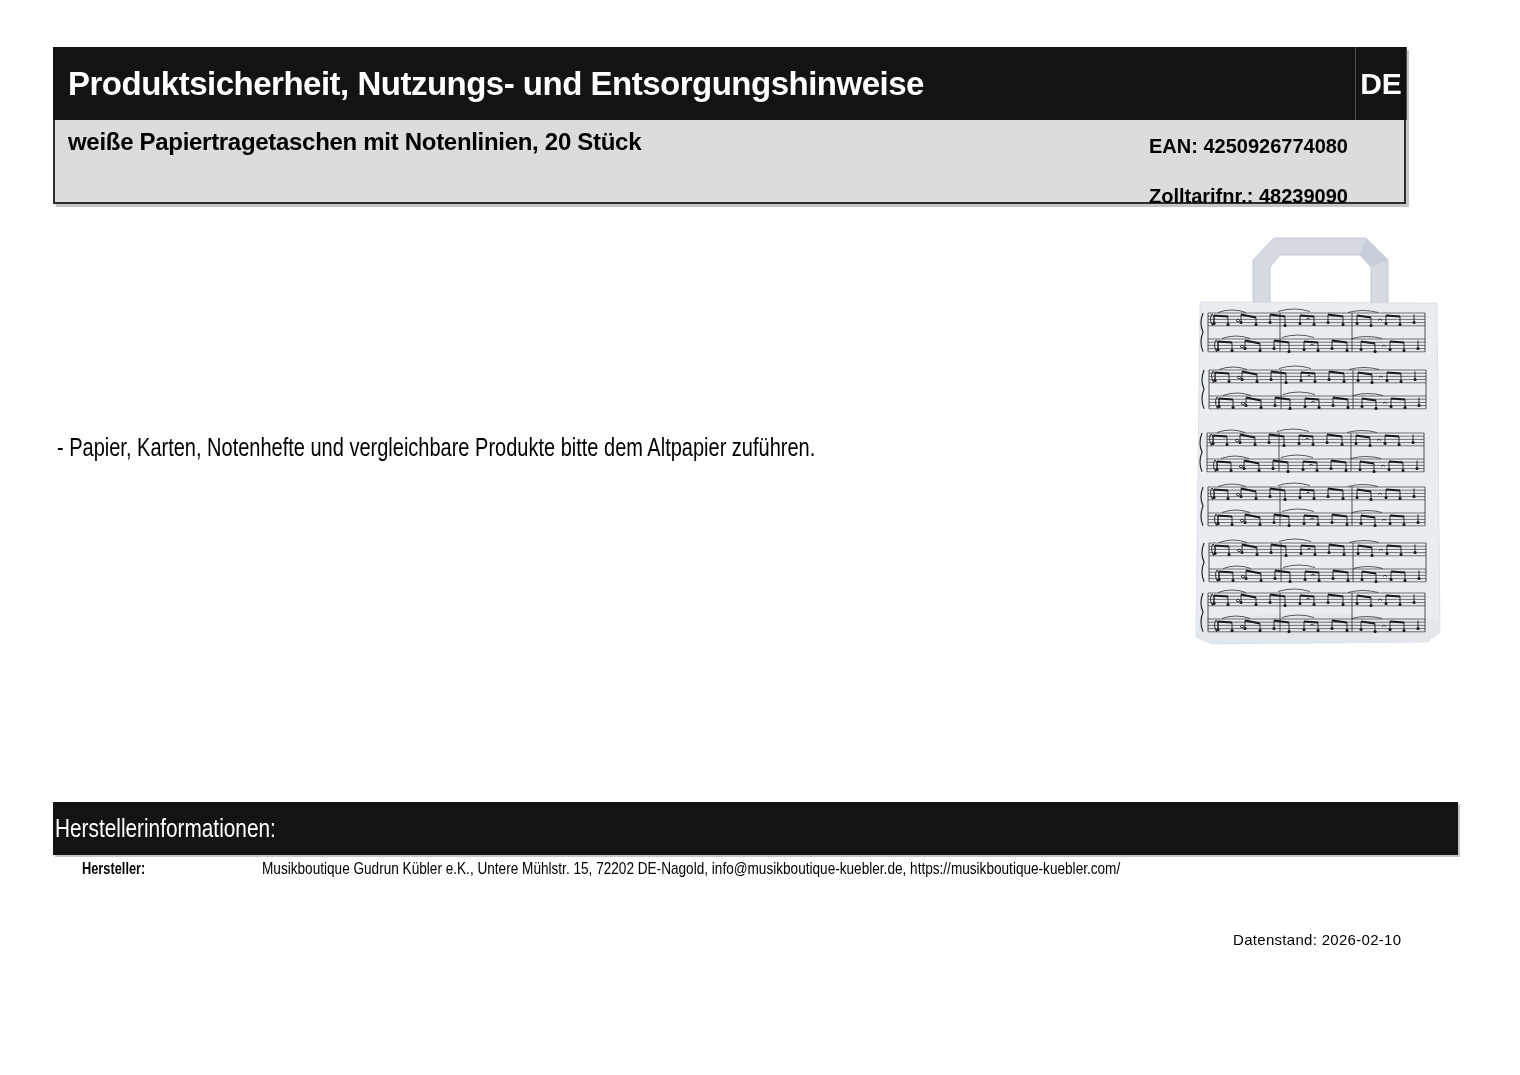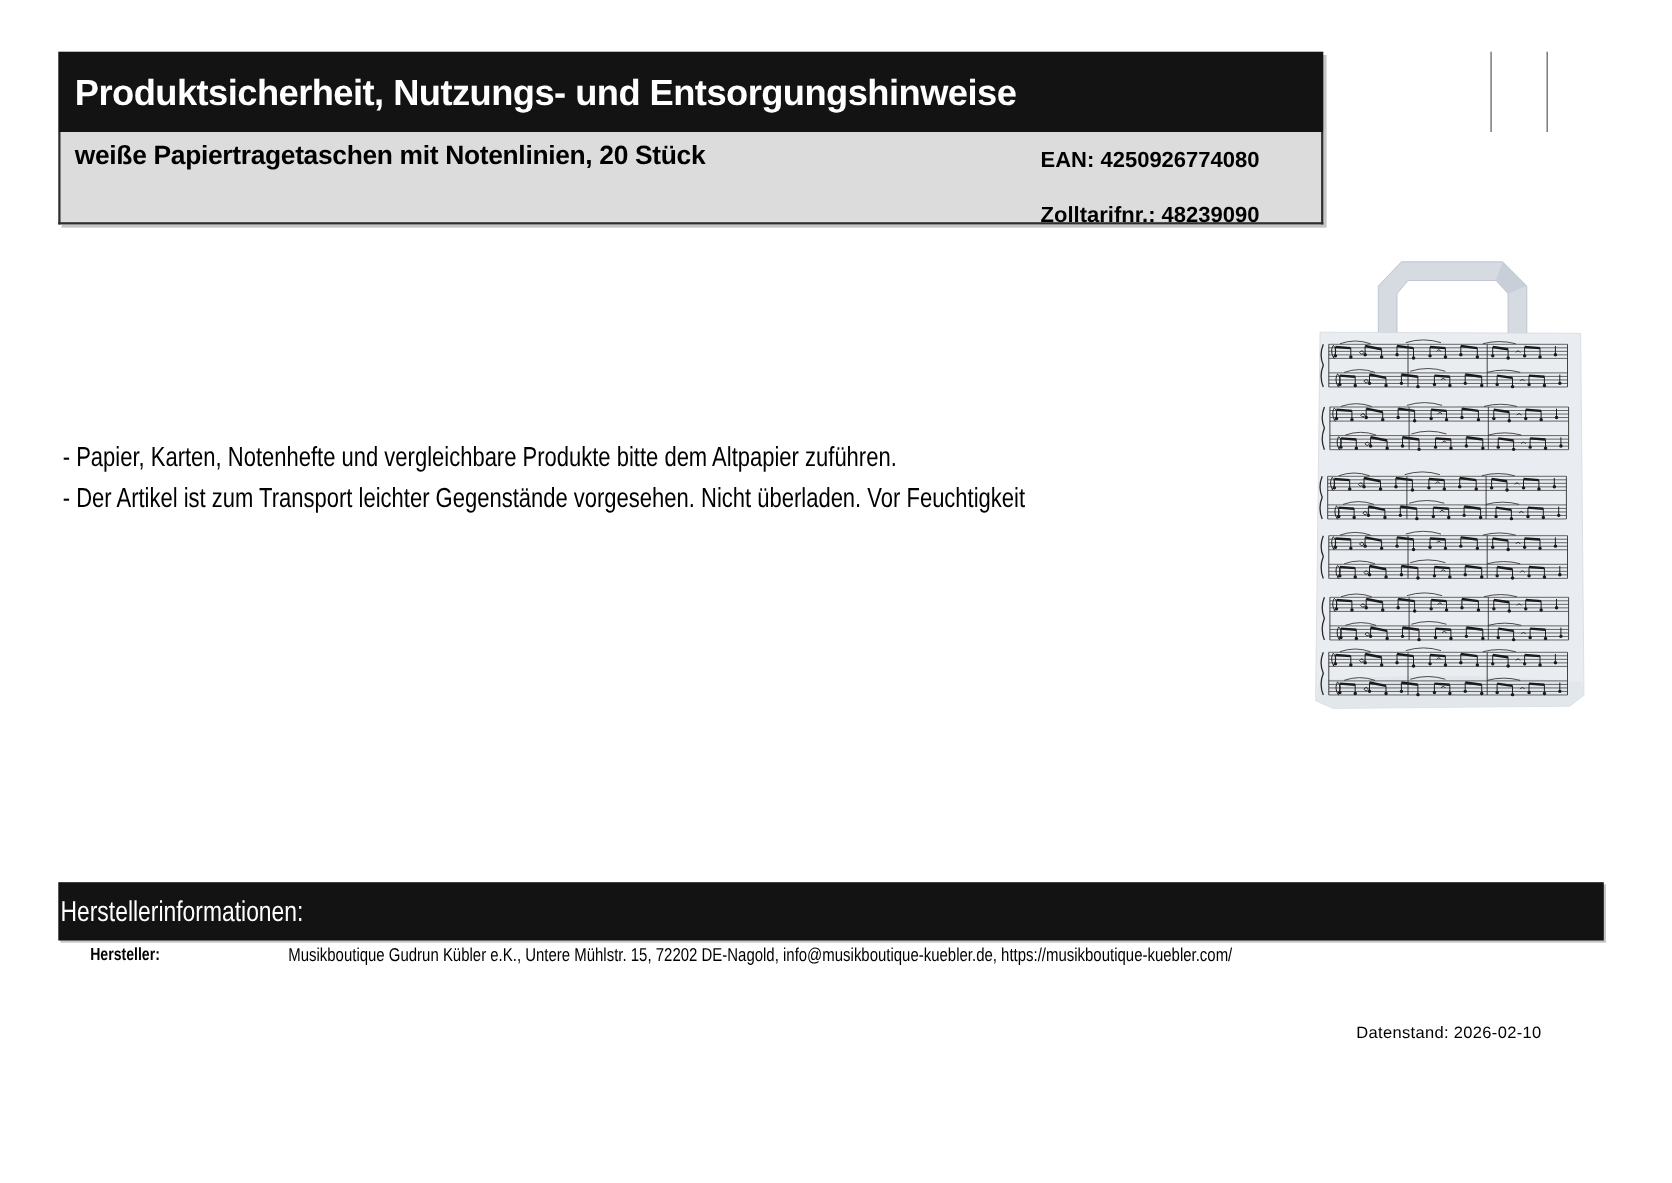--- a/index.html
+++ b/index.html
@@ -1,34 +1,34 @@
 <!DOCTYPE html>
 <html><head>
 <meta charset="utf-8">
 <style>
   html,body{margin:0;padding:0;background:#fff;}
   .sheet{position:relative;width:1520px;height:1075px;background:#ffffff;
          font-family:"Liberation Sans",sans-serif;color:#000;overflow:hidden;}
   .cond{display:inline-block;transform:scaleX(.8);transform-origin:0 0;white-space:nowrap;}
 
   
-  .hdr{position:absolute;left:53px;top:47px;width:1150px;height:157px;box-shadow:3px 3px 0 #c6c6c6;}
+  .hdr{position:absolute;left:53px;top:47px;width:1353px;height:157px;box-shadow:3px 3px 0 #c6c6c6;}
   .hdr-black{position:relative;height:73px;background:#131313;display:flex;align-items:center;}
   .hdr-title{color:#fff;font-weight:bold;font-size:33px;padding-left:15px;letter-spacing:-.5px;}
   .de-cell{position:absolute;left:1302px;top:0;width:50px;height:73px;
            border-left:1px solid #4a4a4a;border-right:1px solid #4a4a4a;
            display:flex;align-items:center;justify-content:center;
            color:#fff;font-size:30px;font-weight:bold;}
   .hdr-gray{position:relative;height:84px;background:#dcdcdc;border:2px solid #2d2d2d;border-top:none;box-sizing:border-box;}
   .subtitle{position:absolute;left:13px;top:8px;font-size:24px;font-weight:bold;letter-spacing:-.3px;}
-  .codes{position:absolute;right:56px;top:1px;text-align:center;font-weight:bold;font-size:20px;line-height:50px;}
+  .codes{position:absolute;right:56px;top:1px;text-align:left;font-weight:bold;font-size:20px;line-height:50px;}
 
   
   .notes{position:absolute;left:57px;top:402px;font-size:25px;}
-  .notes .line{height:37px;}
+  .notes .line{height:37px;margin-top:31px;}
 
   
   .bag{position:absolute;left:1190px;top:236px;width:253px;height:412px;}
 
   
   .mfg-bar{position:absolute;left:53px;top:802px;width:1405px;height:53px;background:#131313;
            display:flex;align-items:center;box-shadow:2px 2px 0 #c6c6c6;}
   .mfg-bar-title{color:#fff;font-size:26px;padding-left:2px;}
   .mfg-label{position:absolute;left:82px;top:860px;font-size:16px;font-weight:bold;}
   .mfg-value{position:absolute;left:262px;top:859px;font-size:17px;}
@@ -50,21 +50,20 @@
       <span class="subtitle">weiße Papiertragetaschen mit Notenlinien, 20 Stück</span>
       <div class="codes">
         <div>EAN: 4250926774080</div>
         <div>Zolltarifnr.: 48239090</div>
       </div>
     </div>
   </div>
 
   <div class="notes">
     <div class="line"><span class="cond">- Papier, Karten, Notenhefte und vergleichbare Produkte bitte dem Altpapier zuführen.</span></div>
-    <div class="line"><span class="cond">- Der Artikel ist zum Transport leichter Gegenstände vorgesehen. Nicht überladen. Vor Feuchtigkeit</span></div>
   </div>
 
   <svg class="bag" viewBox="0 0 253 412" aria-hidden="true">
     <defs>
       <g id="staff5">
         <path d="M0 0H217M0 3.2H217M0 6.4H217M0 9.6H217M0 12.8H217" stroke="#3a3a3a" stroke-width="0.7" fill="none"></path>
       </g>
       <g id="notes1" stroke="#1a1a1a" fill="none">
         <path stroke-width="0.9" d="M6 10V2M20 11V3M33 9V1M48 11V4M62 9V1M77 12V3M92 10V2M106 11V3M120 9V1M135 11V3M149 10V2M163 12V4M178 10V2M192 11V3M206 9V1"></path>
         <path stroke-width="3.1" stroke-linecap="round" d="M6 10l.1 0M20 11l.1 0M33 9l.1 0M48 11l.1 0M62 9l.1 0M77 12l.1 0M92 10l.1 0M106 11l.1 0M120 9l.1 0M135 11l.1 0M149 10l.1 0M163 12l.1 0M178 10l.1 0M192 11l.1 0M206 9l.1 0"></path>

